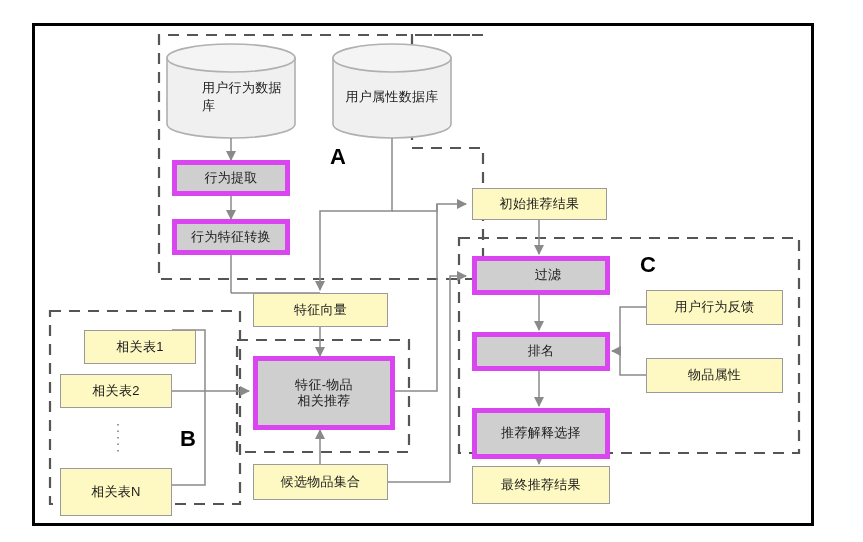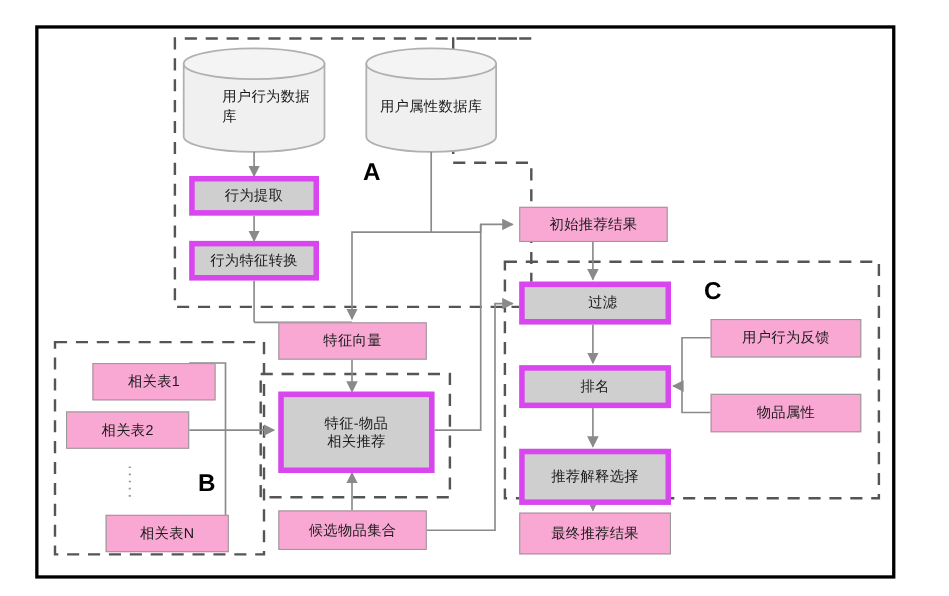--- a/index.html
+++ b/index.html
@@ -28,21 +28,21 @@
     display: flex;
     align-items: center;
     justify-content: center;
     text-align: center;
     font-size: 13px;
     color: #1a1a1a;
     line-height: 1.25;
     letter-spacing: 0.3px;
   }
   .box-light {
-    background: #f9a8d4;
+    background: #fef9c3;
     border: 1px solid #9a9a9a;
   }
   .box-dark {
     background: #cfcfcf;
     border: 5px solid #d946ef;
   }
   .cyl-label {
     position: absolute;
     box-sizing: border-box;
     display: flex;
@@ -145,21 +145,21 @@
   <div class="node box-dark" style="left:172px; top:160px; width:118px; height:36px;">行为提取</div>
 
   <div class="node box-dark" style="left:172px; top:219px; width:118px; height:36px;">行为特征转换</div>
 
   <div class="node box-light" style="left:253px; top:293px; width:135px; height:34px;">特征向量</div>
 
   <div class="node box-light" style="left:60px; top:330px; width:112px; height:34px;margin-left:24px;">相关表1</div>
 
   <div class="node box-light" style="left:60px; top:374px; width:112px; height:34px;">相关表2</div>
 
-  <div class="node box-light" style="left:60px; top:468px; width:112px; height:34px;margin-left:36px;">相关表N</div>
+  <div class="node box-light" style="left:60px; top:468px; width:112px; height:48px;">相关表N</div>
 
   <div class="node box-dark multiline" style="left:253px; top:356px; width:142px; height:74px;">
     <span>特征-物品</span>
     <span>相关推荐</span>
   </div>
 
   <div class="node box-light" style="left:253px; top:464px; width:135px; height:36px;">候选物品集合</div>
 
   <div class="node box-light" style="left:472px; top:188px; width:135px; height:32px;">初始推荐结果</div>
 

